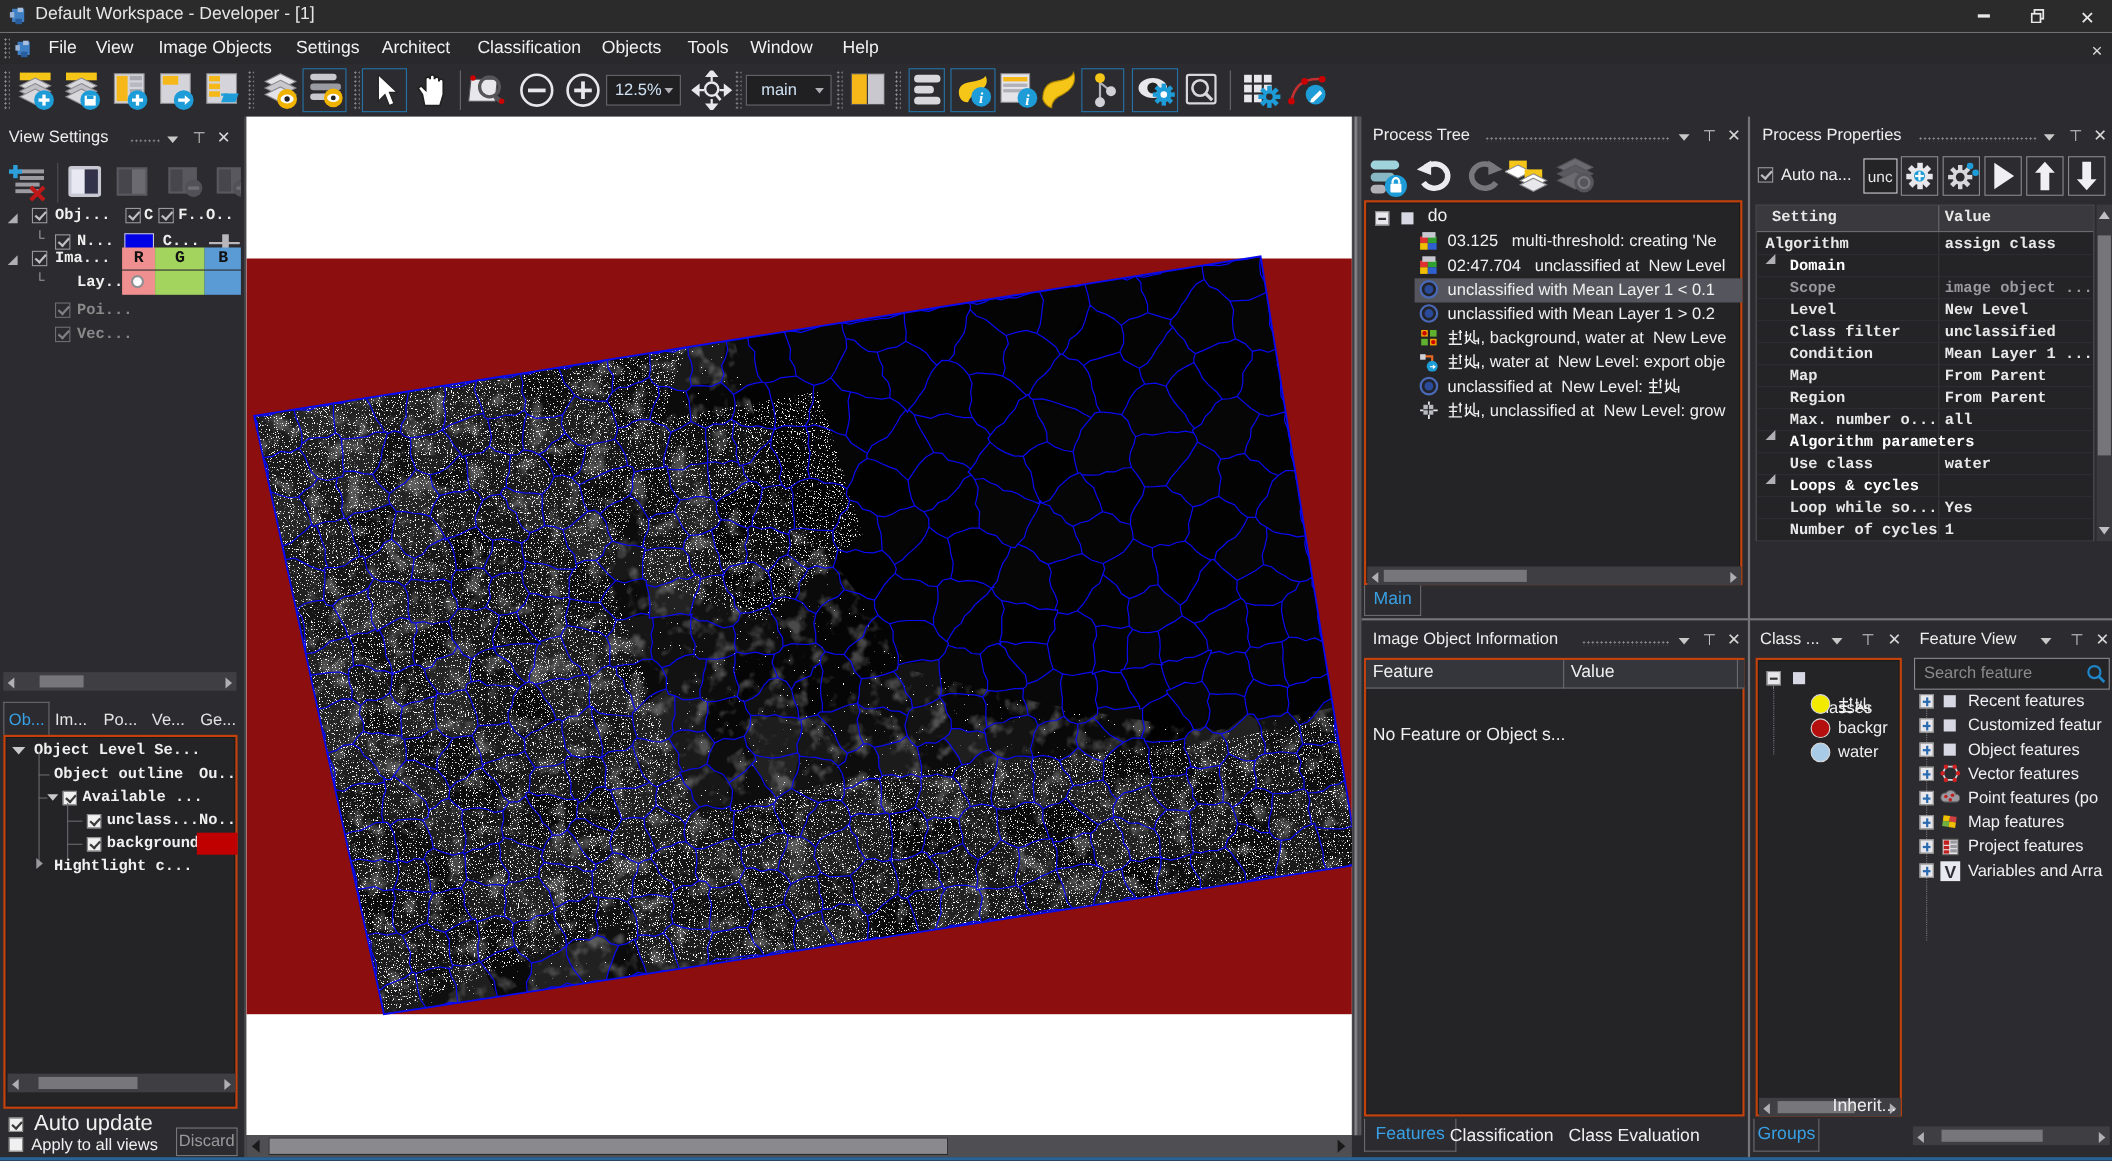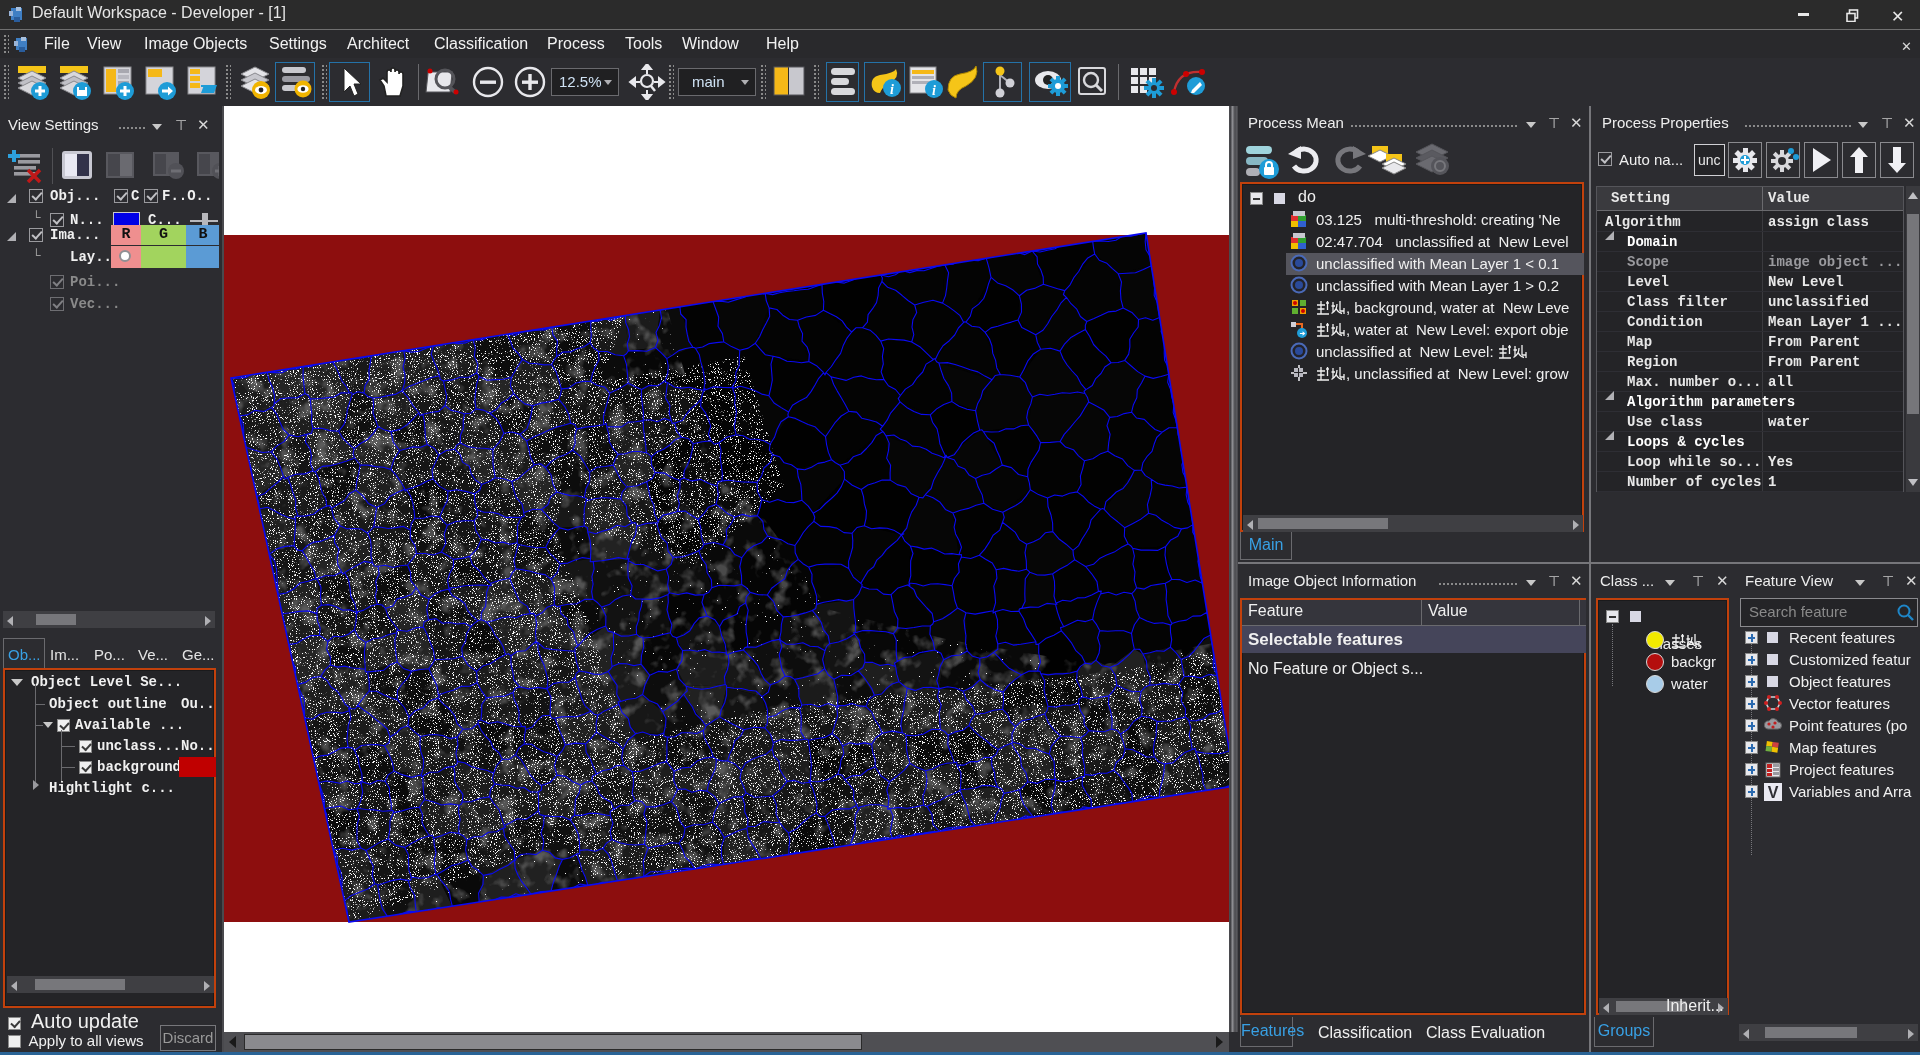--- a/index.html
+++ b/index.html
@@ -70,21 +70,21 @@
       <rect x="6" y="11" width="6" height="5" fill="#2a5d9c"></rect>
     </svg>
 </div>
 <div class="abs" style="left:0;top:35px;width:1920px;height:22px;font-size:16px;color:#f2f2f2;">
   <span class="abs" style="left:44px;">File</span>
     <span class="abs" style="left:87px;">View</span>
     <span class="abs" style="left:144px;">Image Objects</span>
     <span class="abs" style="left:269px;">Settings</span>
     <span class="abs" style="left:347px;">Architect</span>
     <span class="abs" style="left:434px;">Classification</span>
-    <span class="abs" style="left:547px;">Process</span>
+    <span class="abs" style="left:547px;">Objects</span>
     <span class="abs" style="left:625px;">Tools</span>
     <span class="abs" style="left:682px;">Window</span>
     <span class="abs" style="left:766px;">Help</span>
 </div>
 <div class="abs" style="left:1901px;top:39px;font-size:13px;color:#d8d8d8;">✕</div>
 
 <div class="abs" id="toolbar" style="left:0;top:58px;width:1920px;height:48px;background:#2c2c30;">
   <div class="abs dots" style="left:3px;top:6px;width:6px;height:36px;"></div>
   <div class="abs dots" style="left:225px;top:6px;width:6px;height:36px;"></div>
   <div class="abs dots" style="left:321px;top:6px;width:6px;height:36px;"></div>
@@ -863,21 +863,21 @@
   <div class="abs" style="left:1px;top:0;width:7px;height:926px;background:linear-gradient(90deg,#2e2e32 0%,#8e8e92 35%,#4a4a4e 70%,#5e5e62 100%);"></div>
 </div>
 
 <div class="abs" style="left:224px;top:1032px;width:1005px;height:20px;background:#4f4f53;">
   <div class="abs" style="left:5px;top:4px;width:0;height:0;border-top:6px solid transparent;border-bottom:6px solid transparent;border-right:7px solid #1a1a1a;"></div>
   <div class="abs" style="left:992px;top:4px;width:0;height:0;border-top:6px solid transparent;border-bottom:6px solid transparent;border-left:7px solid #1a1a1a;"></div>
   <div class="abs" style="left:20px;top:2px;width:618px;height:16px;background:#8a8a8e;border:1px solid #2a2a2a;"></div>
 </div>
 
 <div class="abs" style="left:1238px;top:106px;width:352px;height:456px;background:#2c2c30;" id="ptree">
-  <div class="paneltitle abs" style="left:10px;top:8px;">Process Mean</div>
+  <div class="paneltitle abs" style="left:10px;top:8px;">Process Tree</div>
   <div class="abs dots" style="left:112px;top:18px;width:168px;height:5px;"></div>
   <div class="abs tri-d" style="left:288px;top:16px;"></div>
   <div class="abs pin" style="left:310px;top:9px;">⊤</div>
   <div class="abs xx" style="left:332px;top:8px;">✕</div>
 
   <svg class="abs" style="left:6px;top:36px;" width="36" height="38">
     <rect x="2" y="4" width="26" height="8" rx="4" fill="#9fd4dc"></rect>
     <rect x="2" y="15" width="22" height="8" rx="4" fill="#88b8c4"></rect>
     <rect x="2" y="26" width="14" height="8" rx="4" fill="#b0b0b6"></rect>
     <circle cx="25" cy="27" r="10" fill="#1e9cd7"></circle>
@@ -1122,25 +1122,24 @@
   <div class="abs tri-d" style="left:288px;top:15px;"></div>
   <div class="abs pin" style="left:310px;top:8px;">⊤</div>
   <div class="abs xx" style="left:332px;top:7px;">✕</div>
   <div class="contentbox" style="left:2px;top:33px;width:346px;height:417px;font-size:16px;">
     <div class="abs" style="left:0;top:0;width:344px;height:26px;background:#35353c;border-bottom:1px solid #6a6a6e;">
       <div class="abs" style="left:6px;top:2px;">Feature</div>
       <div class="abs" style="left:186px;top:2px;">Value</div>
       <div class="abs" style="left:179px;top:0;width:1px;height:26px;background:#6a6a6e;"></div>
       <div class="abs" style="left:337px;top:0;width:1px;height:26px;background:#6a6a6e;"></div>
     </div>
-    <div class="abs" style="left:0;top:26px;width:344px;height:27px;background:#45455a;font-weight:bold;font-size:17px;line-height:27px;padding-left:6px;">Selectable features</div>
     <div class="abs" style="left:6px;top:60px;">No Feature or Object s...</div>
   </div>
 
-  <div class="abs" style="left:2px;top:452px;width:53px;height:30px;background:#2c2c30;border:1px solid #6a6a6e;border-top:none;color:#38a0e4;font-size:15px;text-align:center;line-height:28px;font-size:16px;">Features</div>
+  <div class="abs" style="left:2px;top:452px;width:84px;height:30px;background:#2c2c30;border:1px solid #6a6a6e;border-top:none;color:#38a0e4;font-size:15px;text-align:center;line-height:28px;font-size:16px;">Features</div>
   <div class="abs" style="left:80px;top:459px;font-size:16px;">Classification</div>
   <div class="abs" style="left:188px;top:459px;font-size:16px;">Class Evaluation</div>
 </div>
 
 <div class="abs" style="left:1592px;top:565px;width:143px;height:487px;background:#2c2c30;padding-left:28px;" id="classp">
   <div class="paneltitle abs" style="left:8px;top:7px;">Class ...</div>
   <div class="abs tri-d" style="left:73px;top:15px;"></div>
   <div class="abs pin" style="left:100px;top:8px;">⊤</div>
   <div class="abs xx" style="left:124px;top:7px;">✕</div>
   <div class="contentbox" style="left:4px;top:33px;width:133px;height:417px;font-size:15px;">

